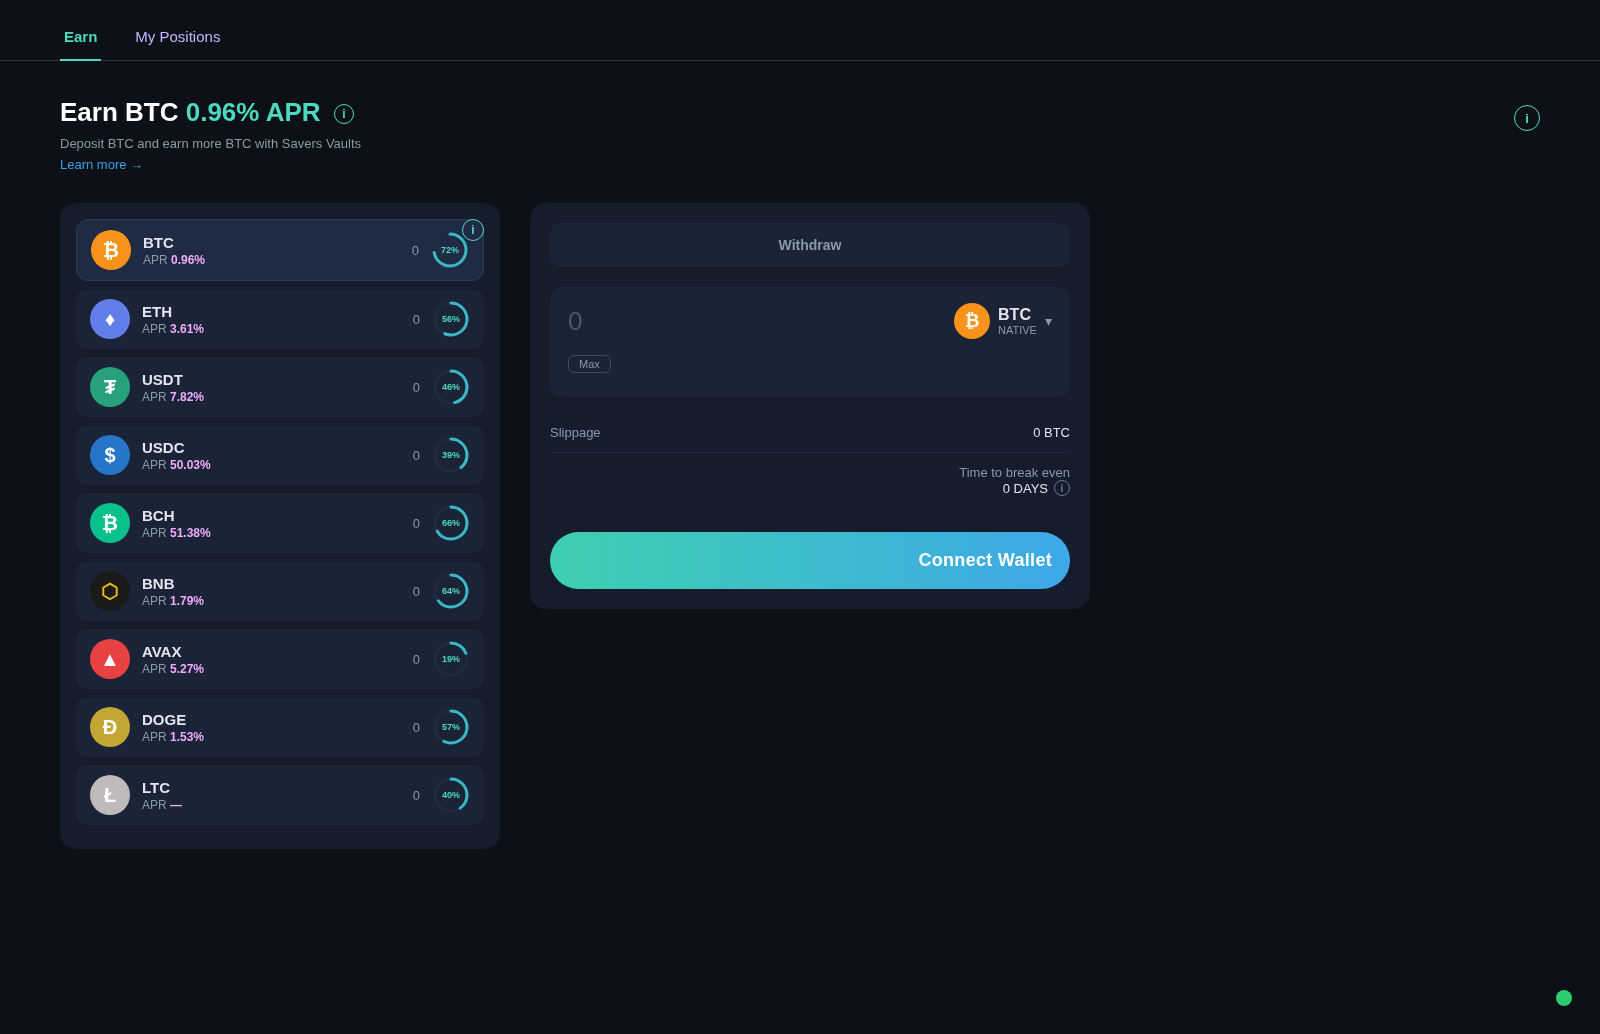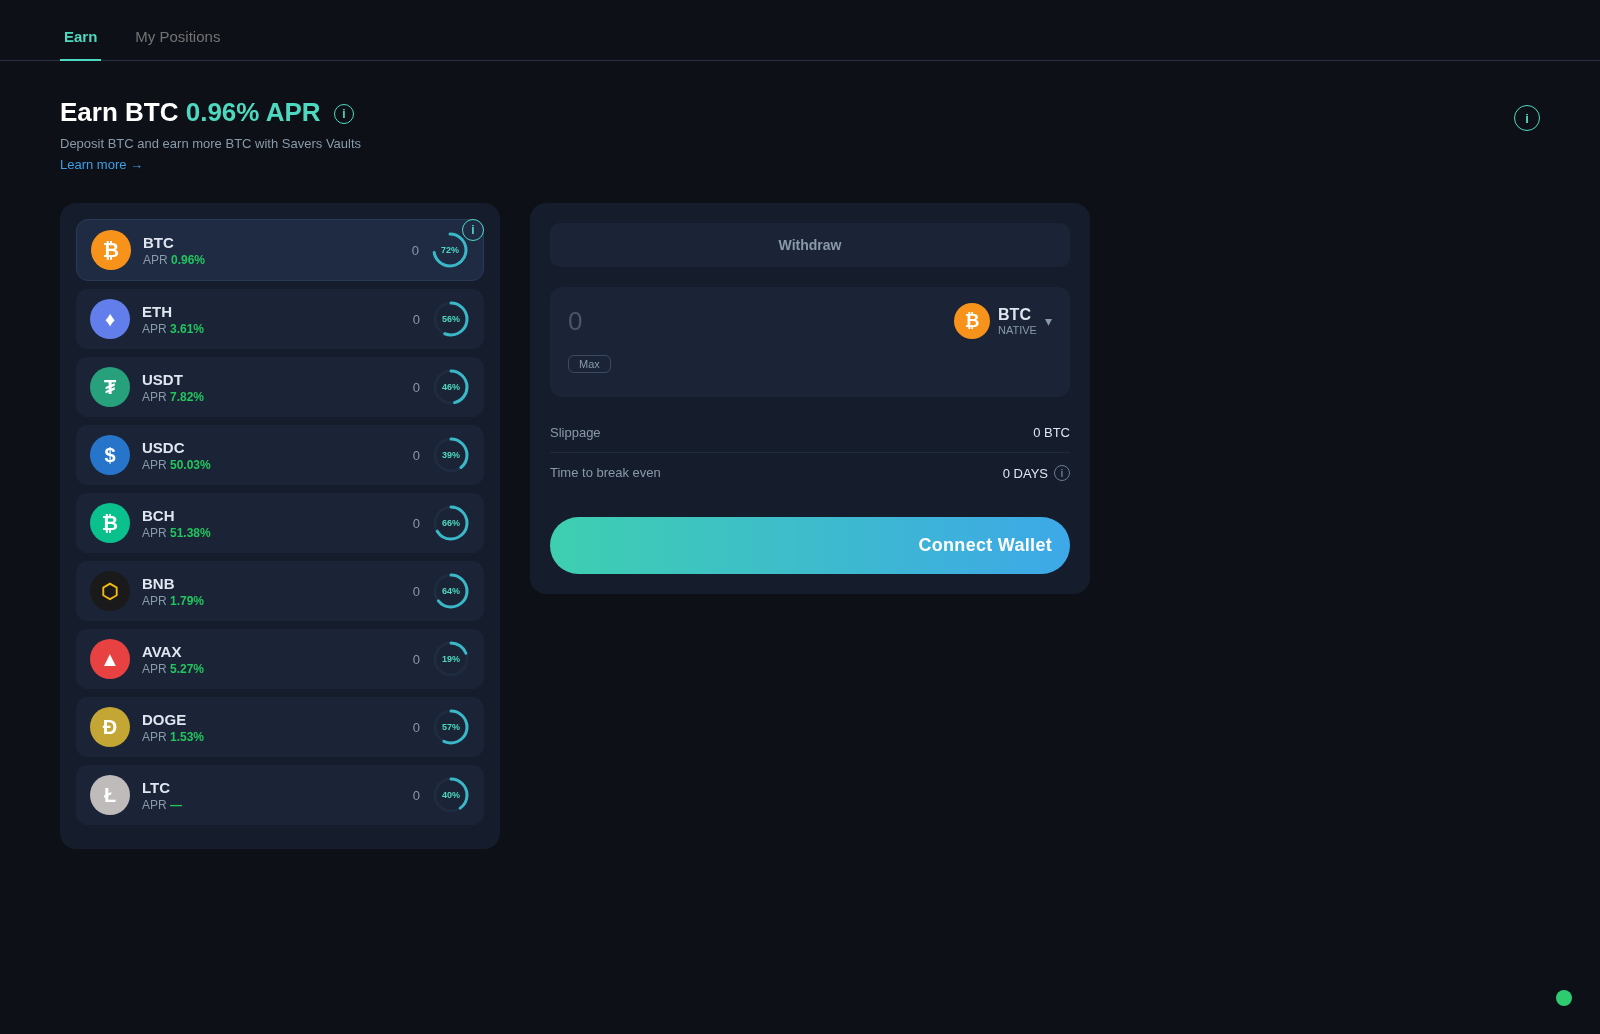--- a/index.html
+++ b/index.html
@@ -18,21 +18,21 @@
       display: flex;
       align-items: center;
       padding: 18px 60px 0 60px;
       border-bottom: 1px solid #2a3040;
       gap: 30px;
     }
     .nav-tab {
       padding: 10px 4px 14px 4px;
       font-size: 15px;
       cursor: pointer;
-      color: #737373;
+      color: #c4b5fd;
       border-bottom: 2px solid transparent;
       margin-bottom: -1px;
     }
     .nav-tab.active {
       color: #4dd9c0;
       border-bottom: 2px solid #4dd9c0;
       font-weight: 600;
     }
 
     
@@ -157,21 +157,21 @@
     .vault-name {
       font-size: 15px;
       font-weight: 600;
       color: #e0e6f0;
     }
     .vault-apr {
       font-size: 12px;
       color: #8899aa;
       margin-top: 2px;
     }
-    .vault-apr .apr-val { color: #22c55e; font-weight: 600; }
+    .vault-apr .apr-val { color: #f0abfc; font-weight: 600; }
 
     .vault-right {
       display: flex;
       align-items: center;
       gap: 12px;
     }
     .vault-amount {
       font-size: 13px;
       color: #8899aa;
     }
@@ -290,21 +290,21 @@
       color: #8899aa;
       border-radius: 6px;
       padding: 2px 10px;
       font-size: 11px;
       cursor: pointer;
     }
 
     .stats-row {
       display: flex;
       justify-content: space-between;
-      align-items: flex-start;
+      align-items: flex-end;
       padding: 12px 0;
       border-bottom: 1px solid #1e2b3d;
     }
     .stats-label {
       font-size: 13px;
       color: #8899aa;
     }
     .stats-value {
       font-size: 13px;
       color: #e0e6f0;
@@ -583,21 +583,21 @@
         </div>
       </div>
 
       
       <div class="stats-row">
         <span class="stats-label">Slippage</span>
         <span class="stats-value">0 BTC</span>
       </div>
 
       
-      <div class="stats-row" style="border-bottom: none;">
+      <div class="stats-row" style="border-bottom: none; flex-direction: column;">
         <span class="stats-label">Time to break even</span>
         <span class="stats-value">
           <span>0 DAYS</span>
           <span class="stats-info-icon">i</span>
         </span>
       </div>
 
       
       <button class="connect-btn">Connect Wallet</button>
 

